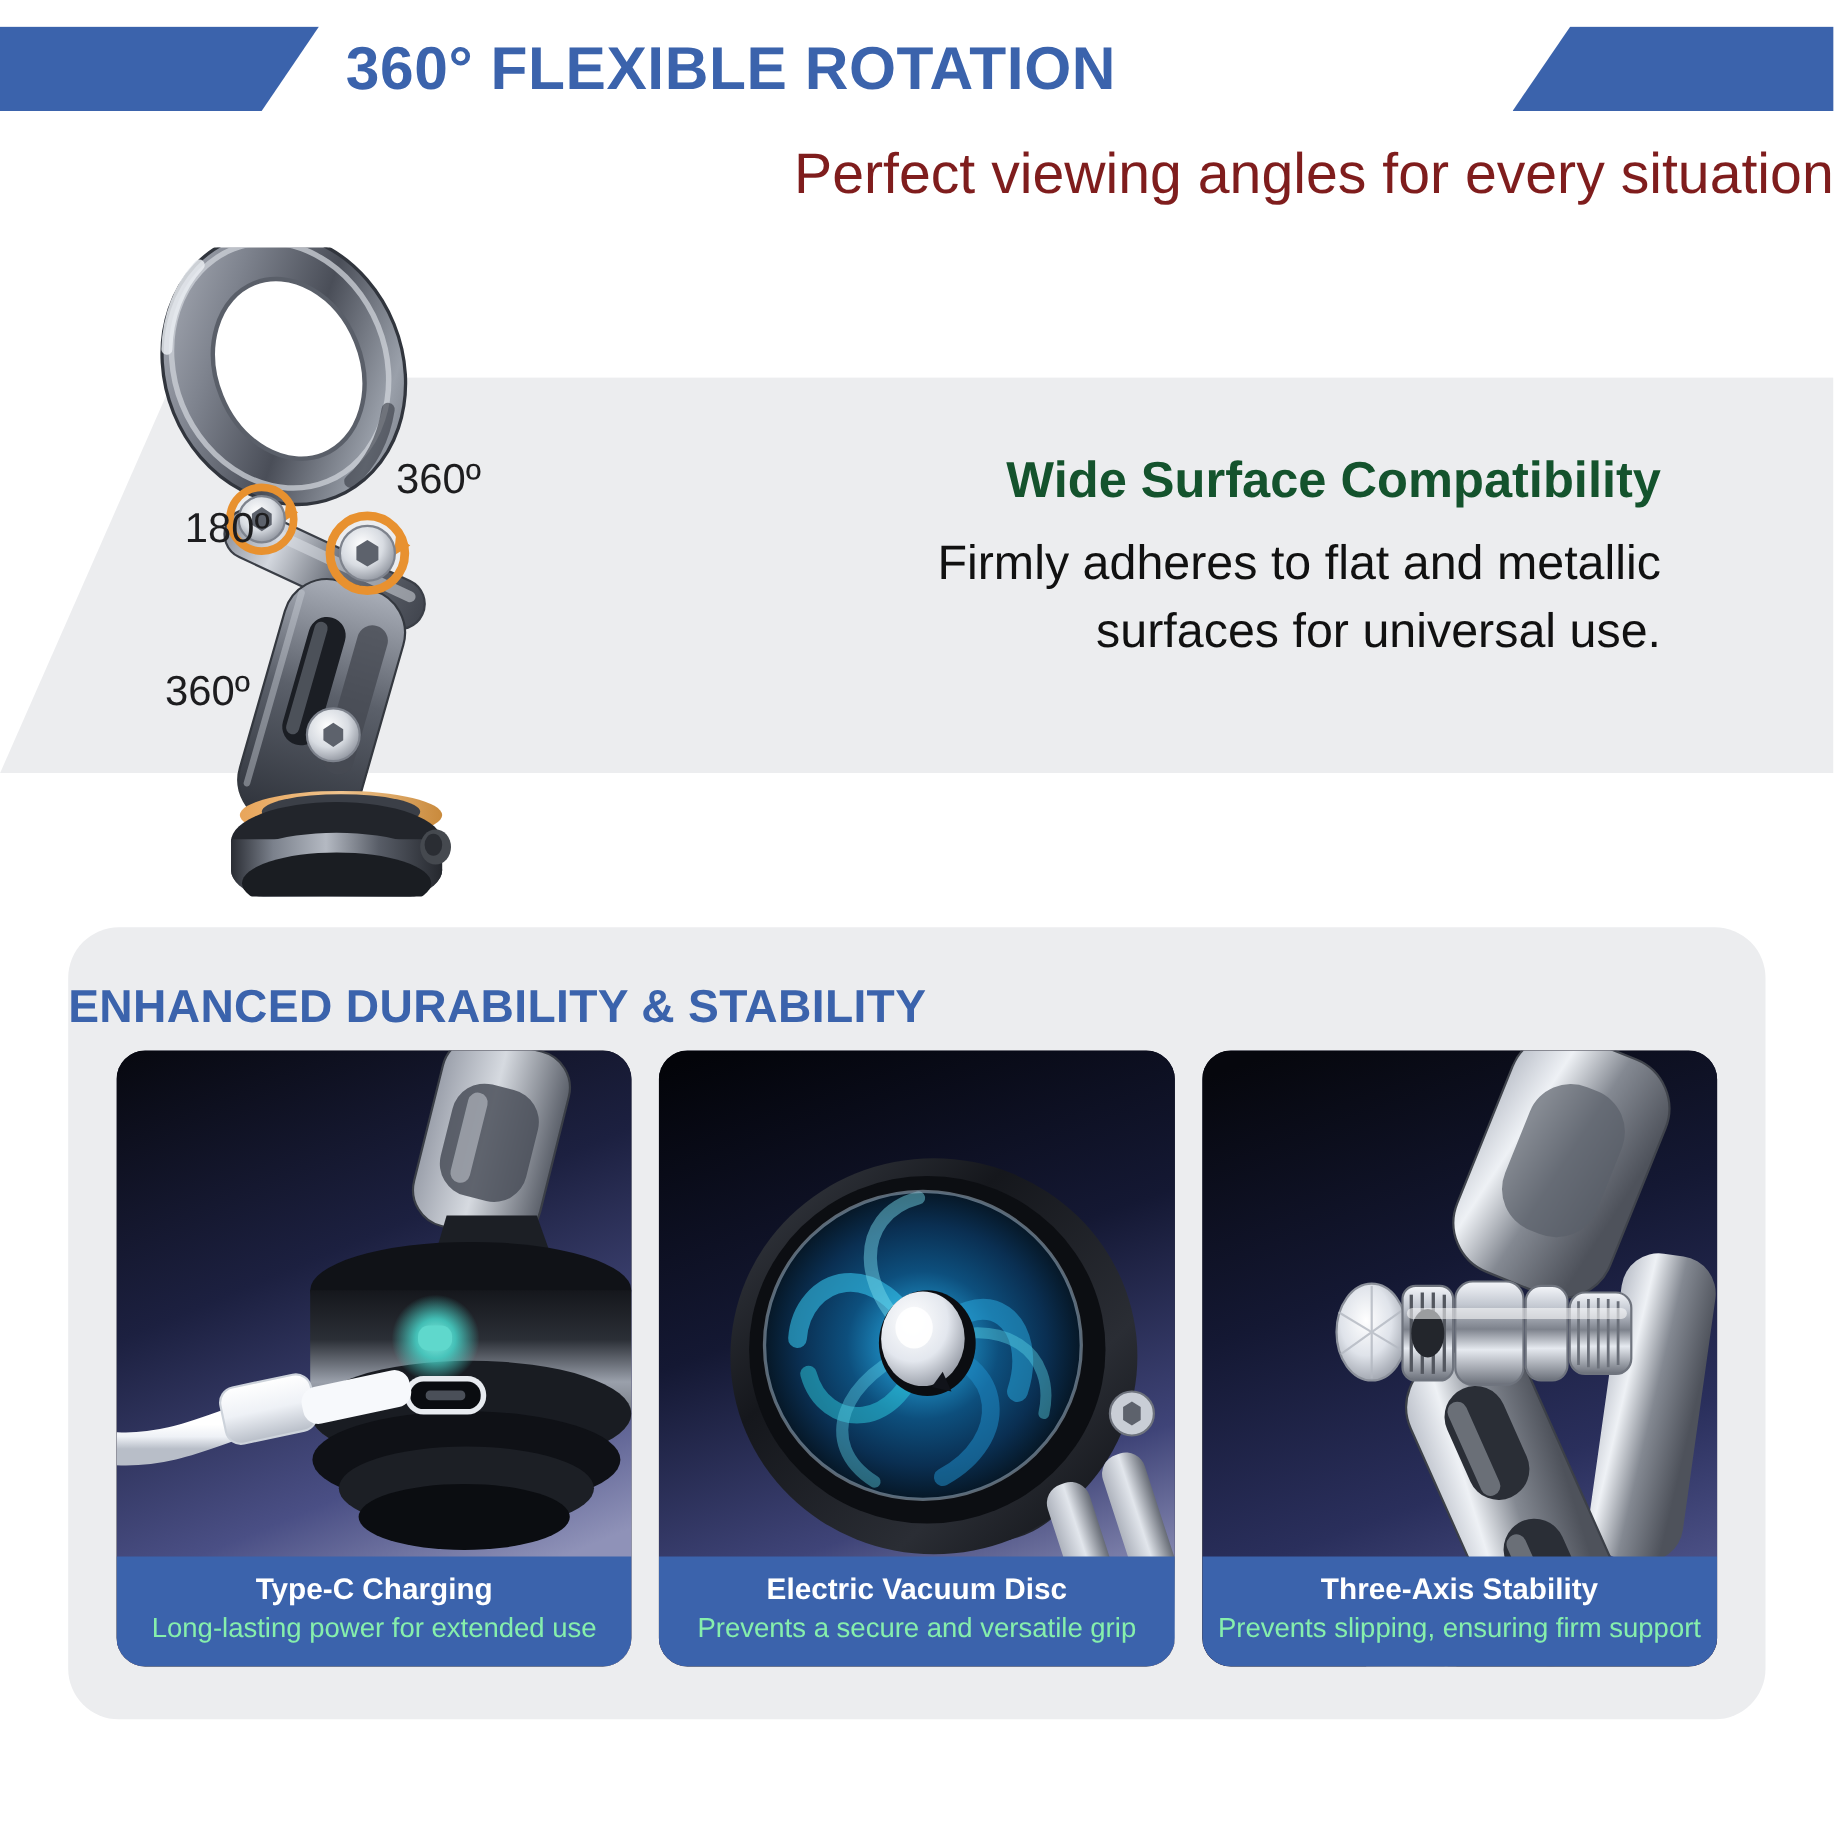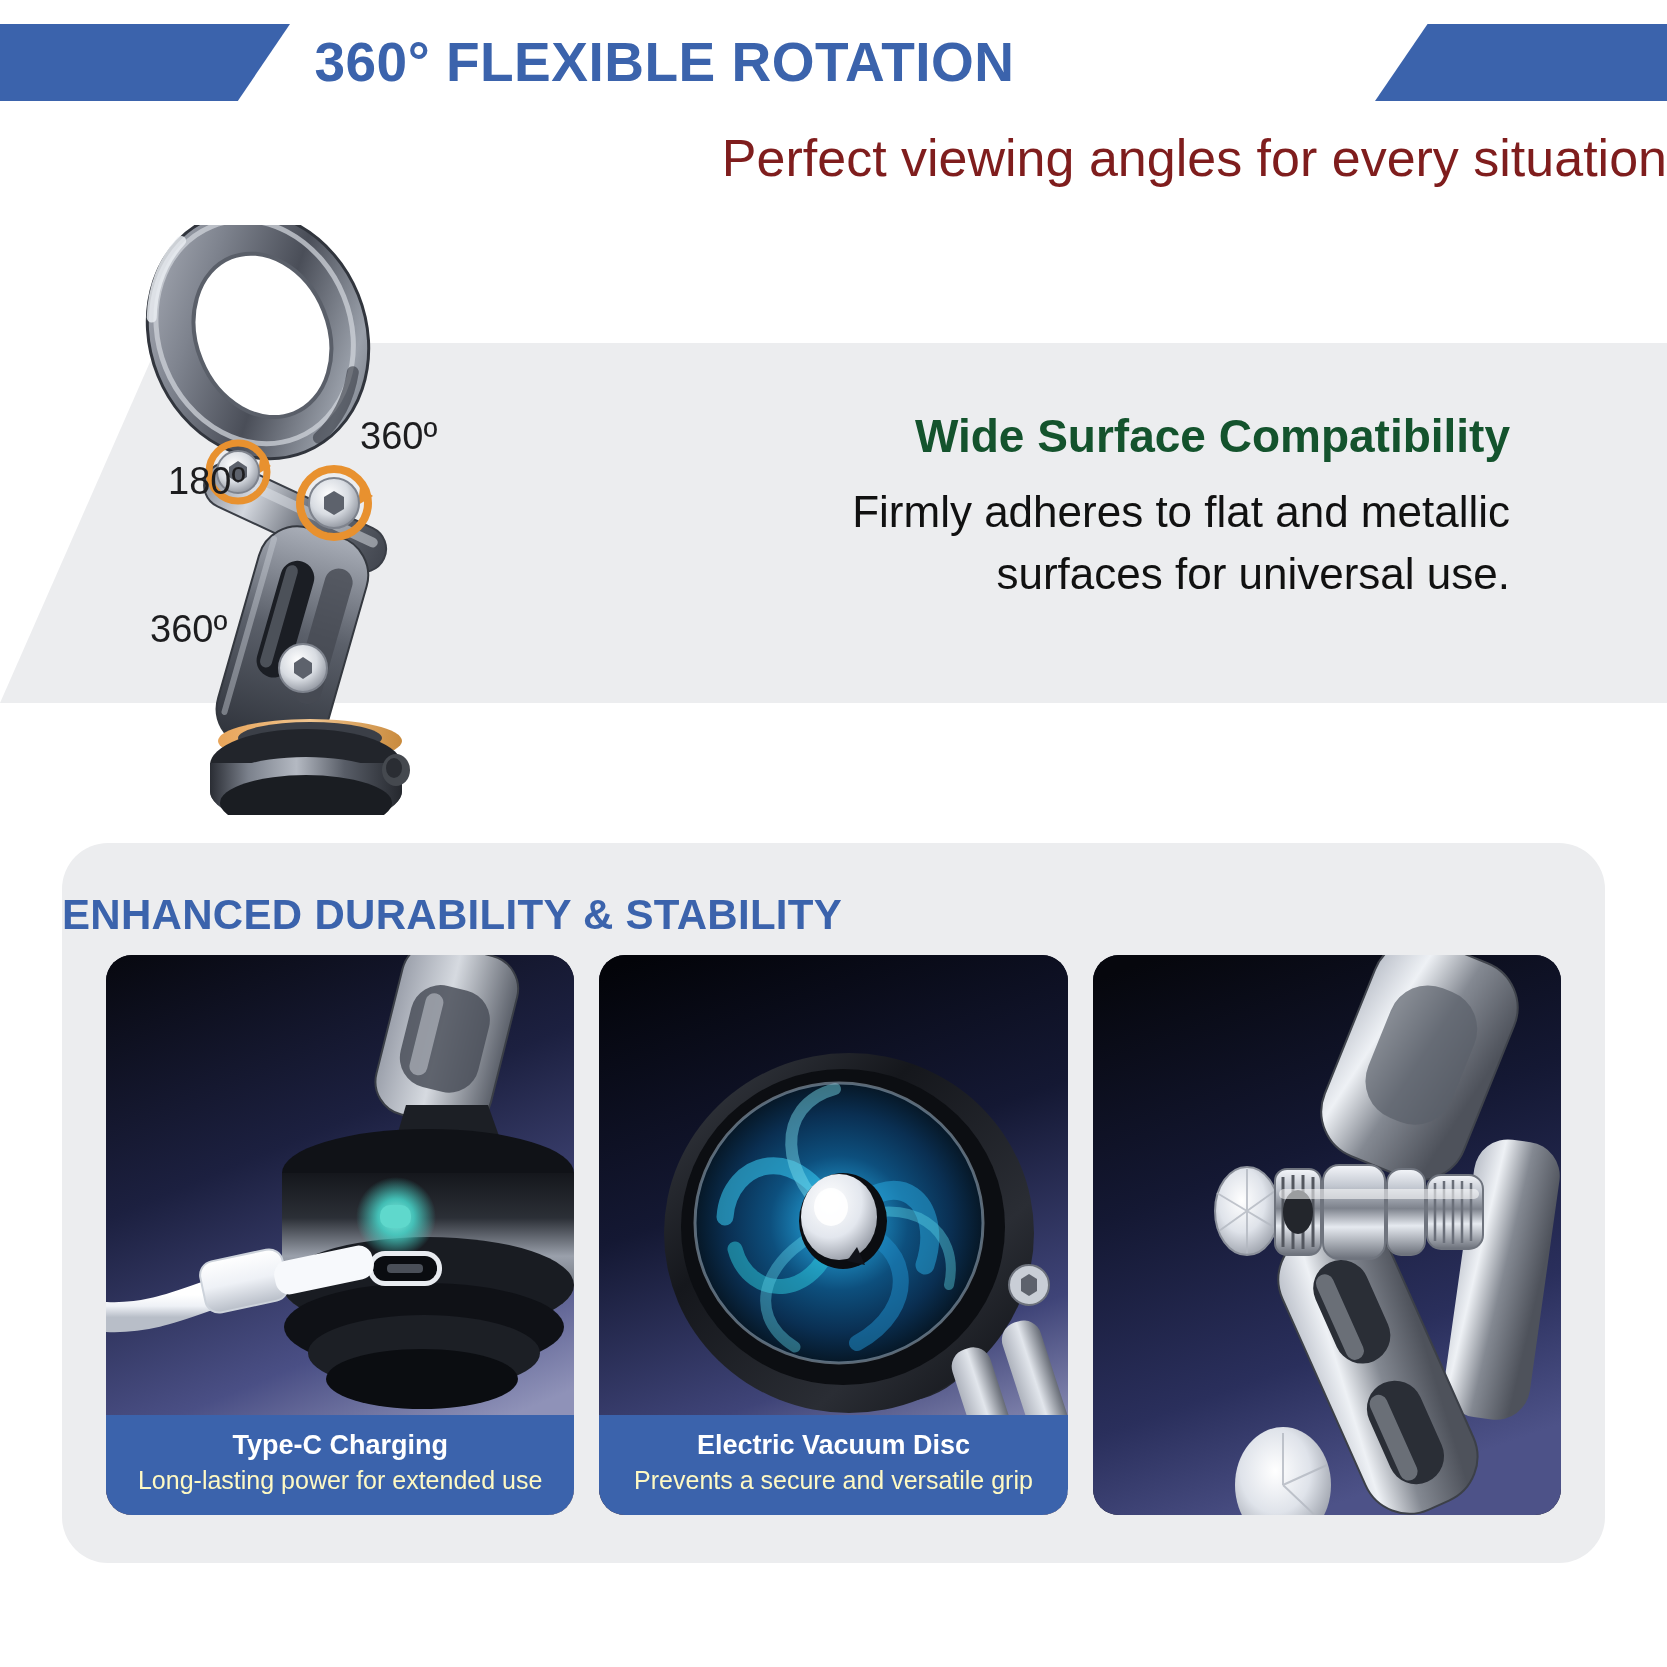--- a/index.html
+++ b/index.html
@@ -100,21 +100,21 @@
     padding:12px 8px 18px 8px;
     box-sizing:border-box;
     text-align:center;
     border-radius:0 0 26px 26px;
   }
   .cap-t{
     color:#ffffff;font-size:27px;font-weight:bold;
     line-height:36px;white-space:nowrap;
   }
   .cap-s{
-    color:#fef9c3;font-size:25px;font-weight:normal;
+    color:#86efac;font-size:25px;font-weight:normal;
     line-height:34px;white-space:nowrap;
   }
 </style>
 </head>
 <body>
 
 <div class="header">
   <div class="banner-left"></div>
   <div class="banner-right"></div>
   <div class="main-title">360° FLEXIBLE ROTATION</div>
@@ -468,16 +468,20 @@
           <g transform="translate(150,470)">
             <ellipse cx="40" cy="60" rx="48" ry="58" fill="url(#discG)"></ellipse>
             <g stroke="#b3b8c1" stroke-width="2" opacity="0.8">
               <line x1="40" y1="60" x2="40" y2="8"></line>
               <line x1="40" y1="60" x2="84" y2="40"></line>
               <line x1="40" y1="60" x2="78" y2="96"></line>
             </g>
           </g>
         </svg>
       </div>
+      <div class="card-cap">
+        <div class="cap-t">Three-Axis Stability</div>
+        <div class="cap-s">Prevents slipping, ensuring firm support</div>
+      </div>
     </div>
 
   </div>
 </div>
 
 </body></html>

